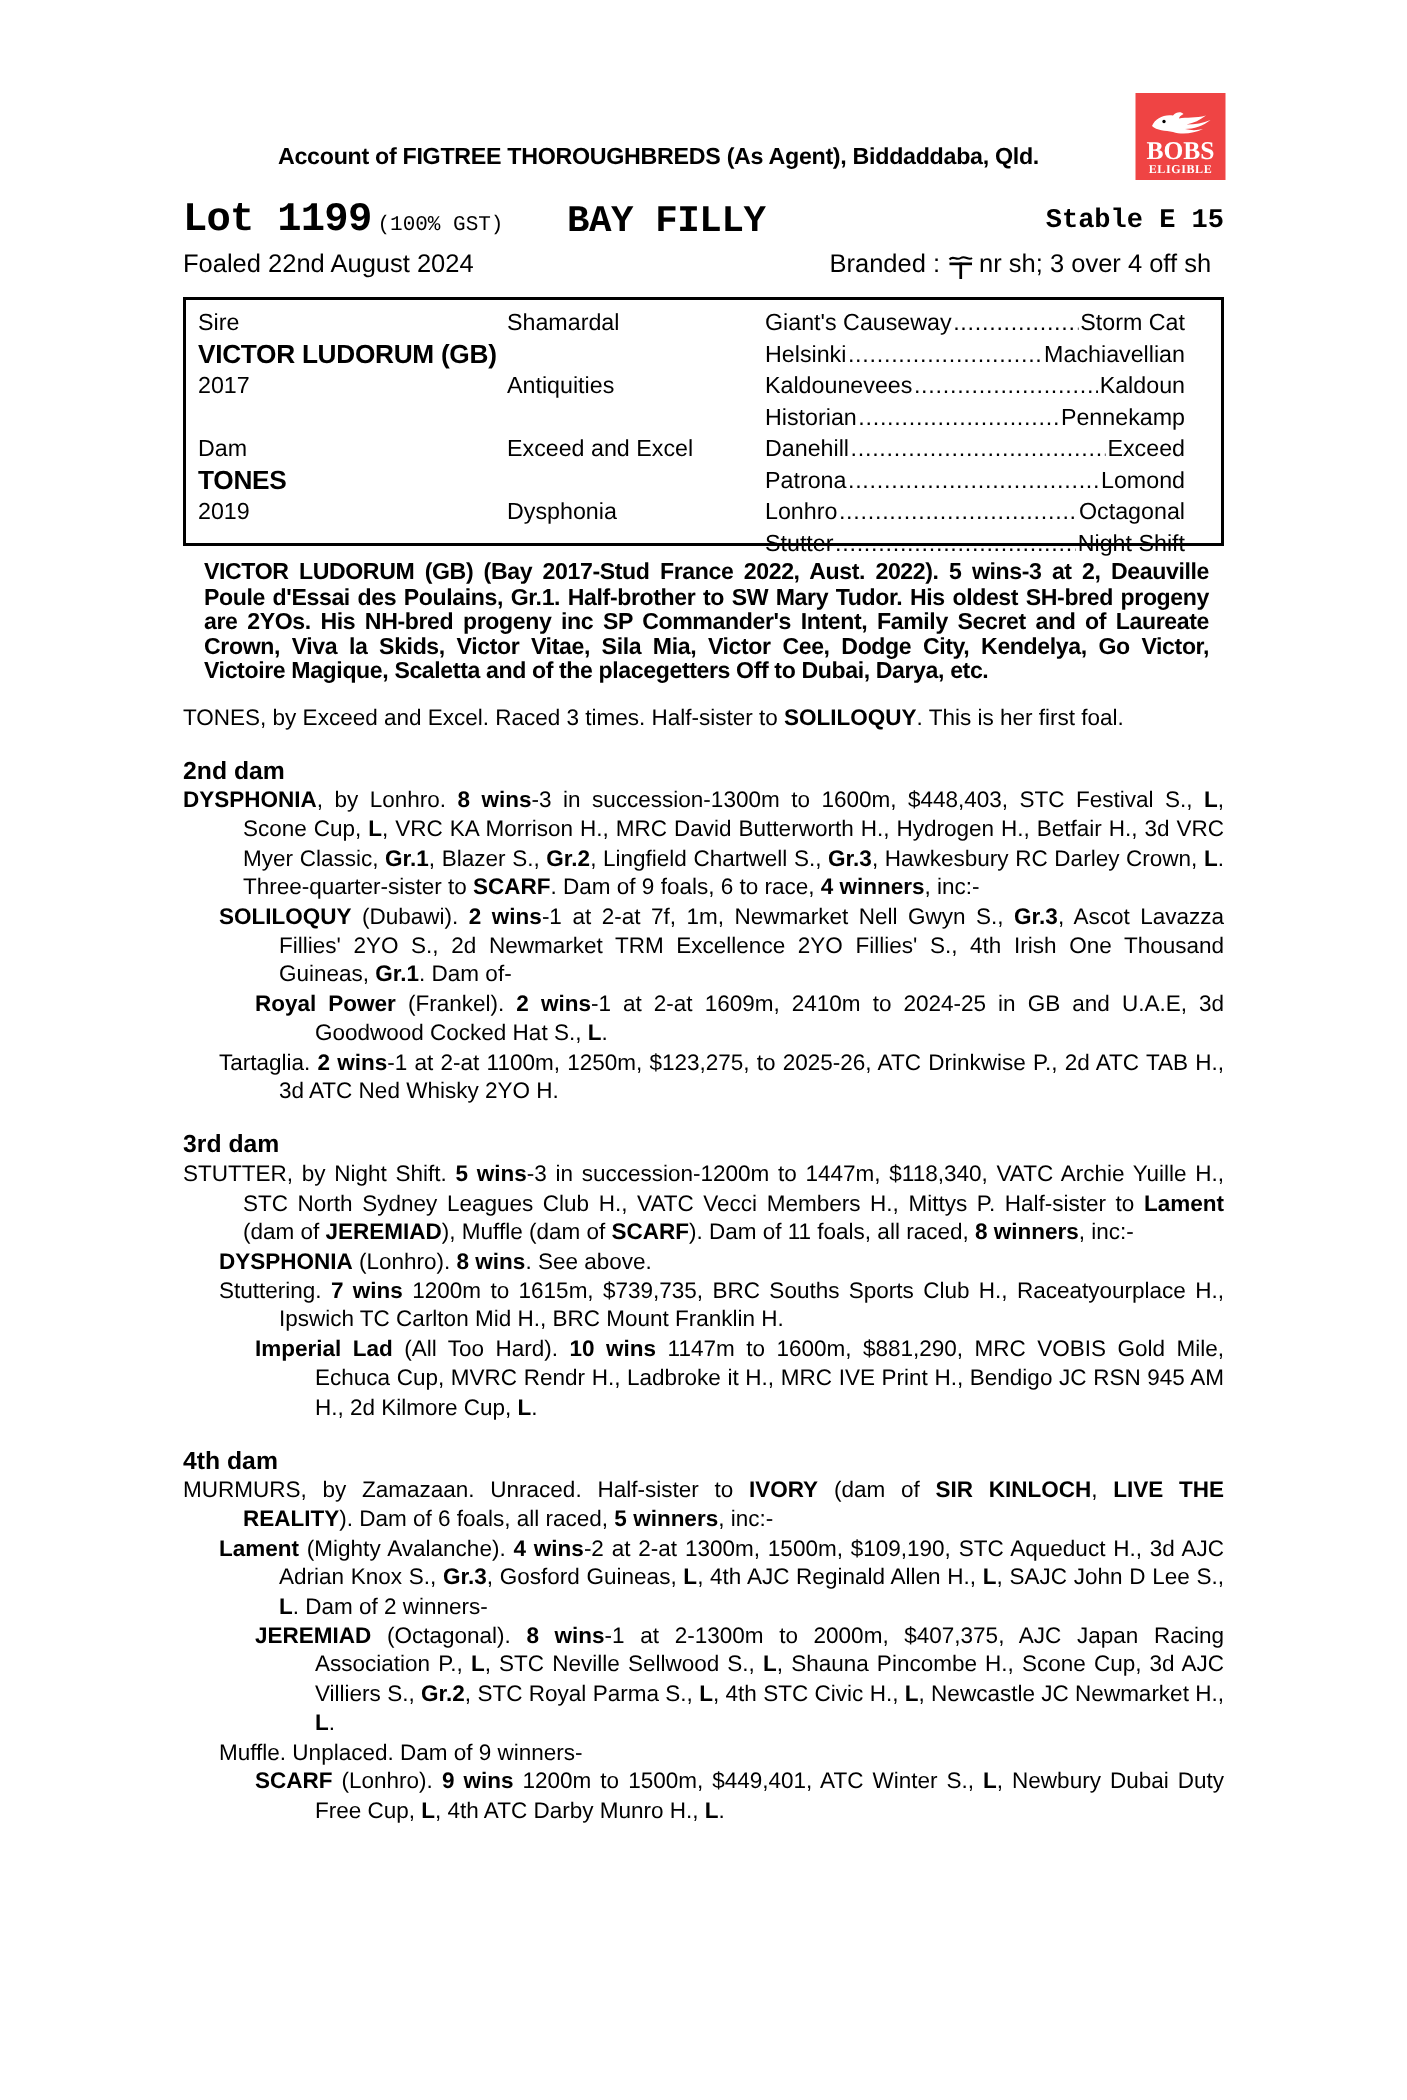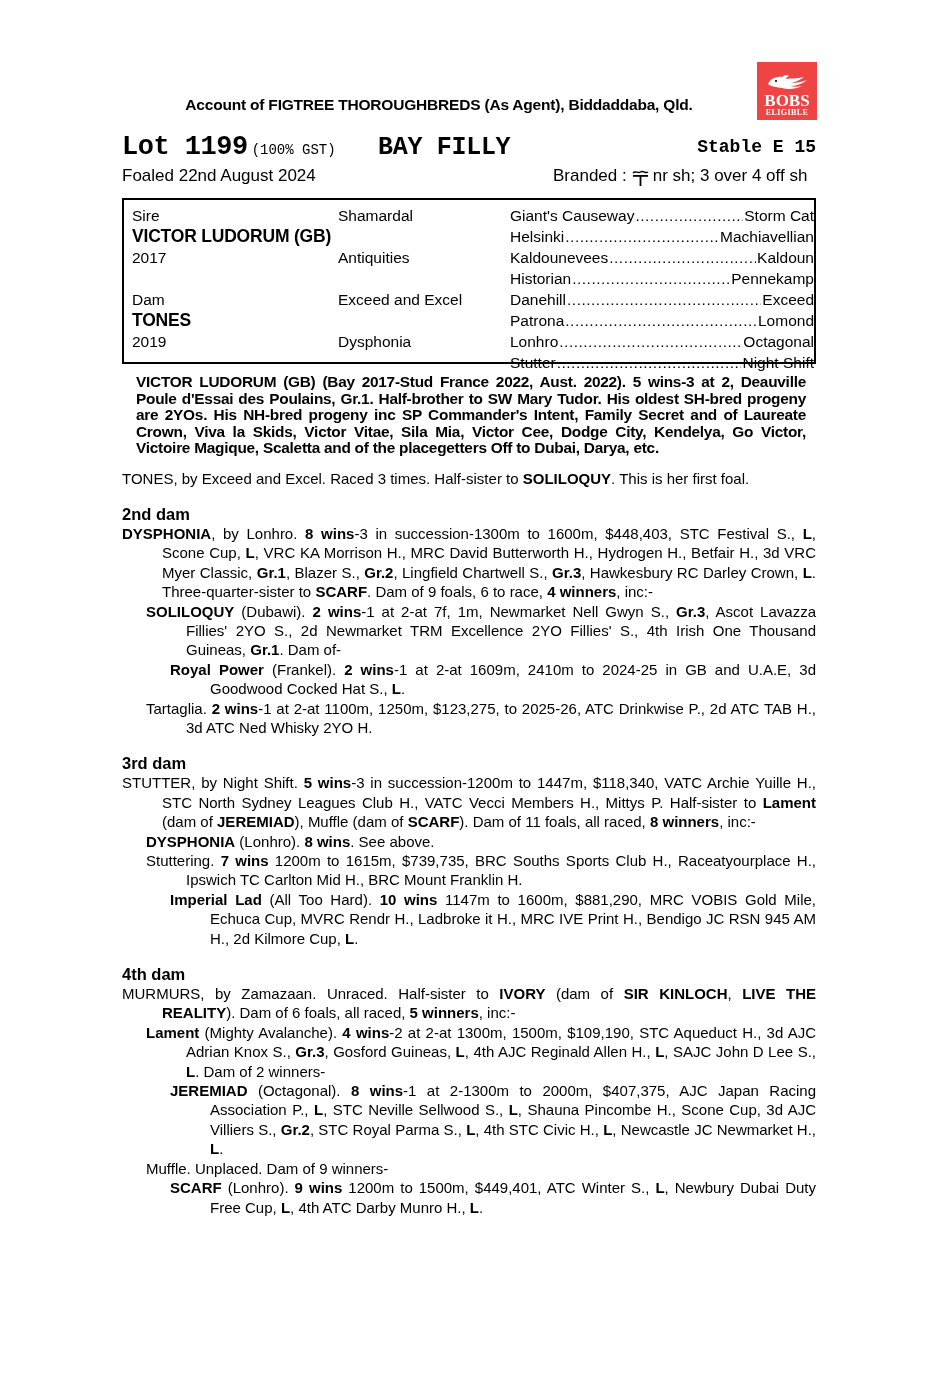--- a/index.html
+++ b/index.html
@@ -124,21 +124,21 @@
   }
   .brand-glyph svg { position:absolute; left:0; bottom:-2px; }
 
   
   .ped-table {
     border: 2px solid #000;
     margin-top: 6px;
     height: 166px;
     box-sizing: border-box;
     position: relative;
-    padding: 5px 0 0 8px;
+    padding: 5px 24px 0 8px;
   }
   .ped-row {
     position: relative;
     height: 21px;
     font-size: 15.5px;
     line-height: 21px;
   }
   .ped-c1 { position: absolute; left: 0; top: 0; white-space: nowrap; }
   .ped-c2 { position: absolute; left: 206px; top: 0; white-space: nowrap; }
   .ped-c3 {

